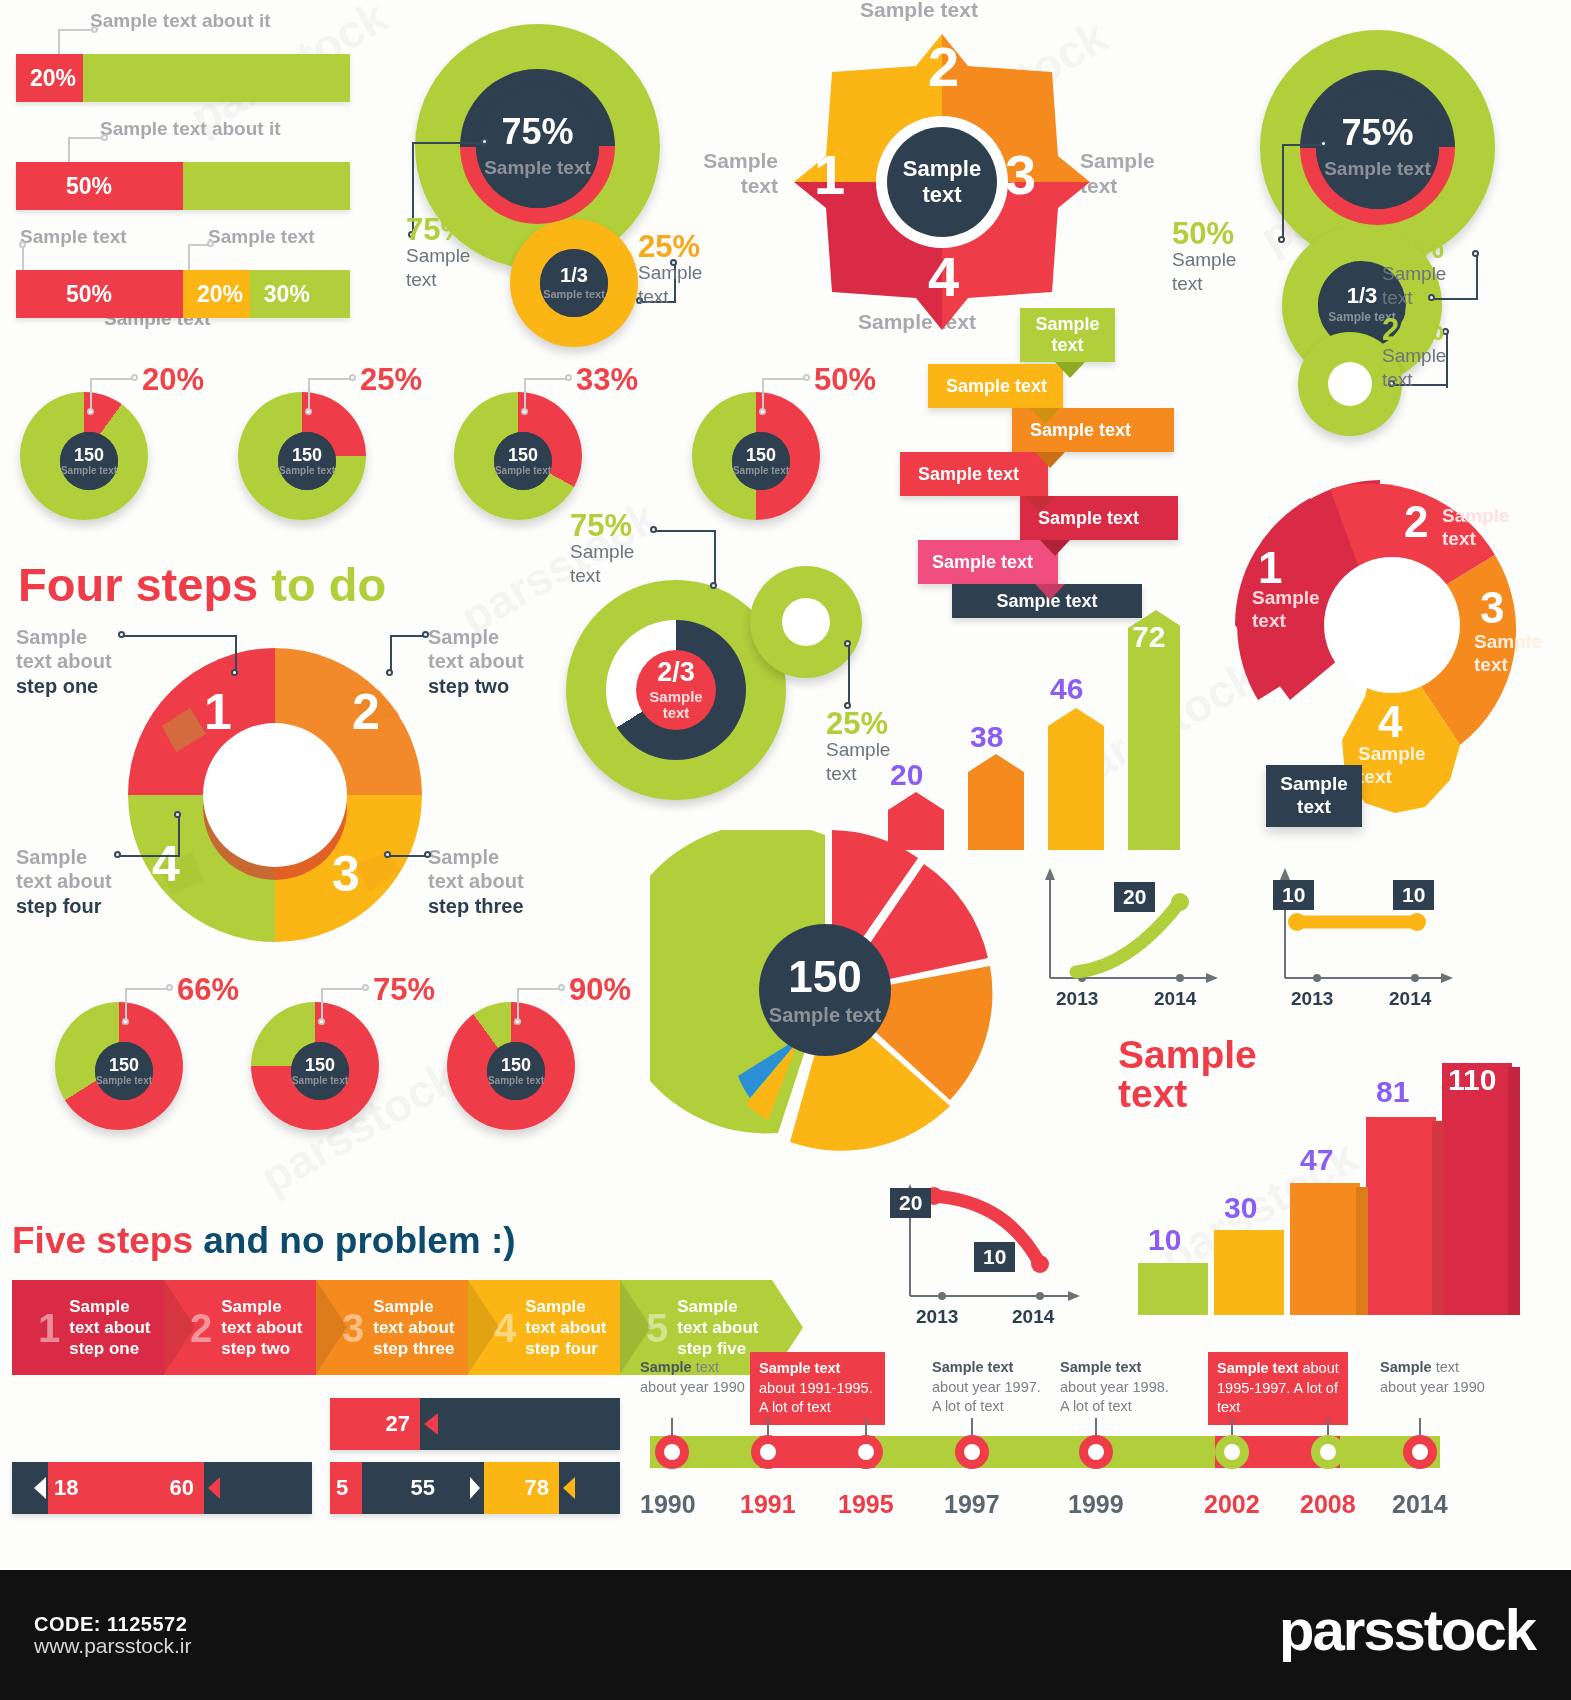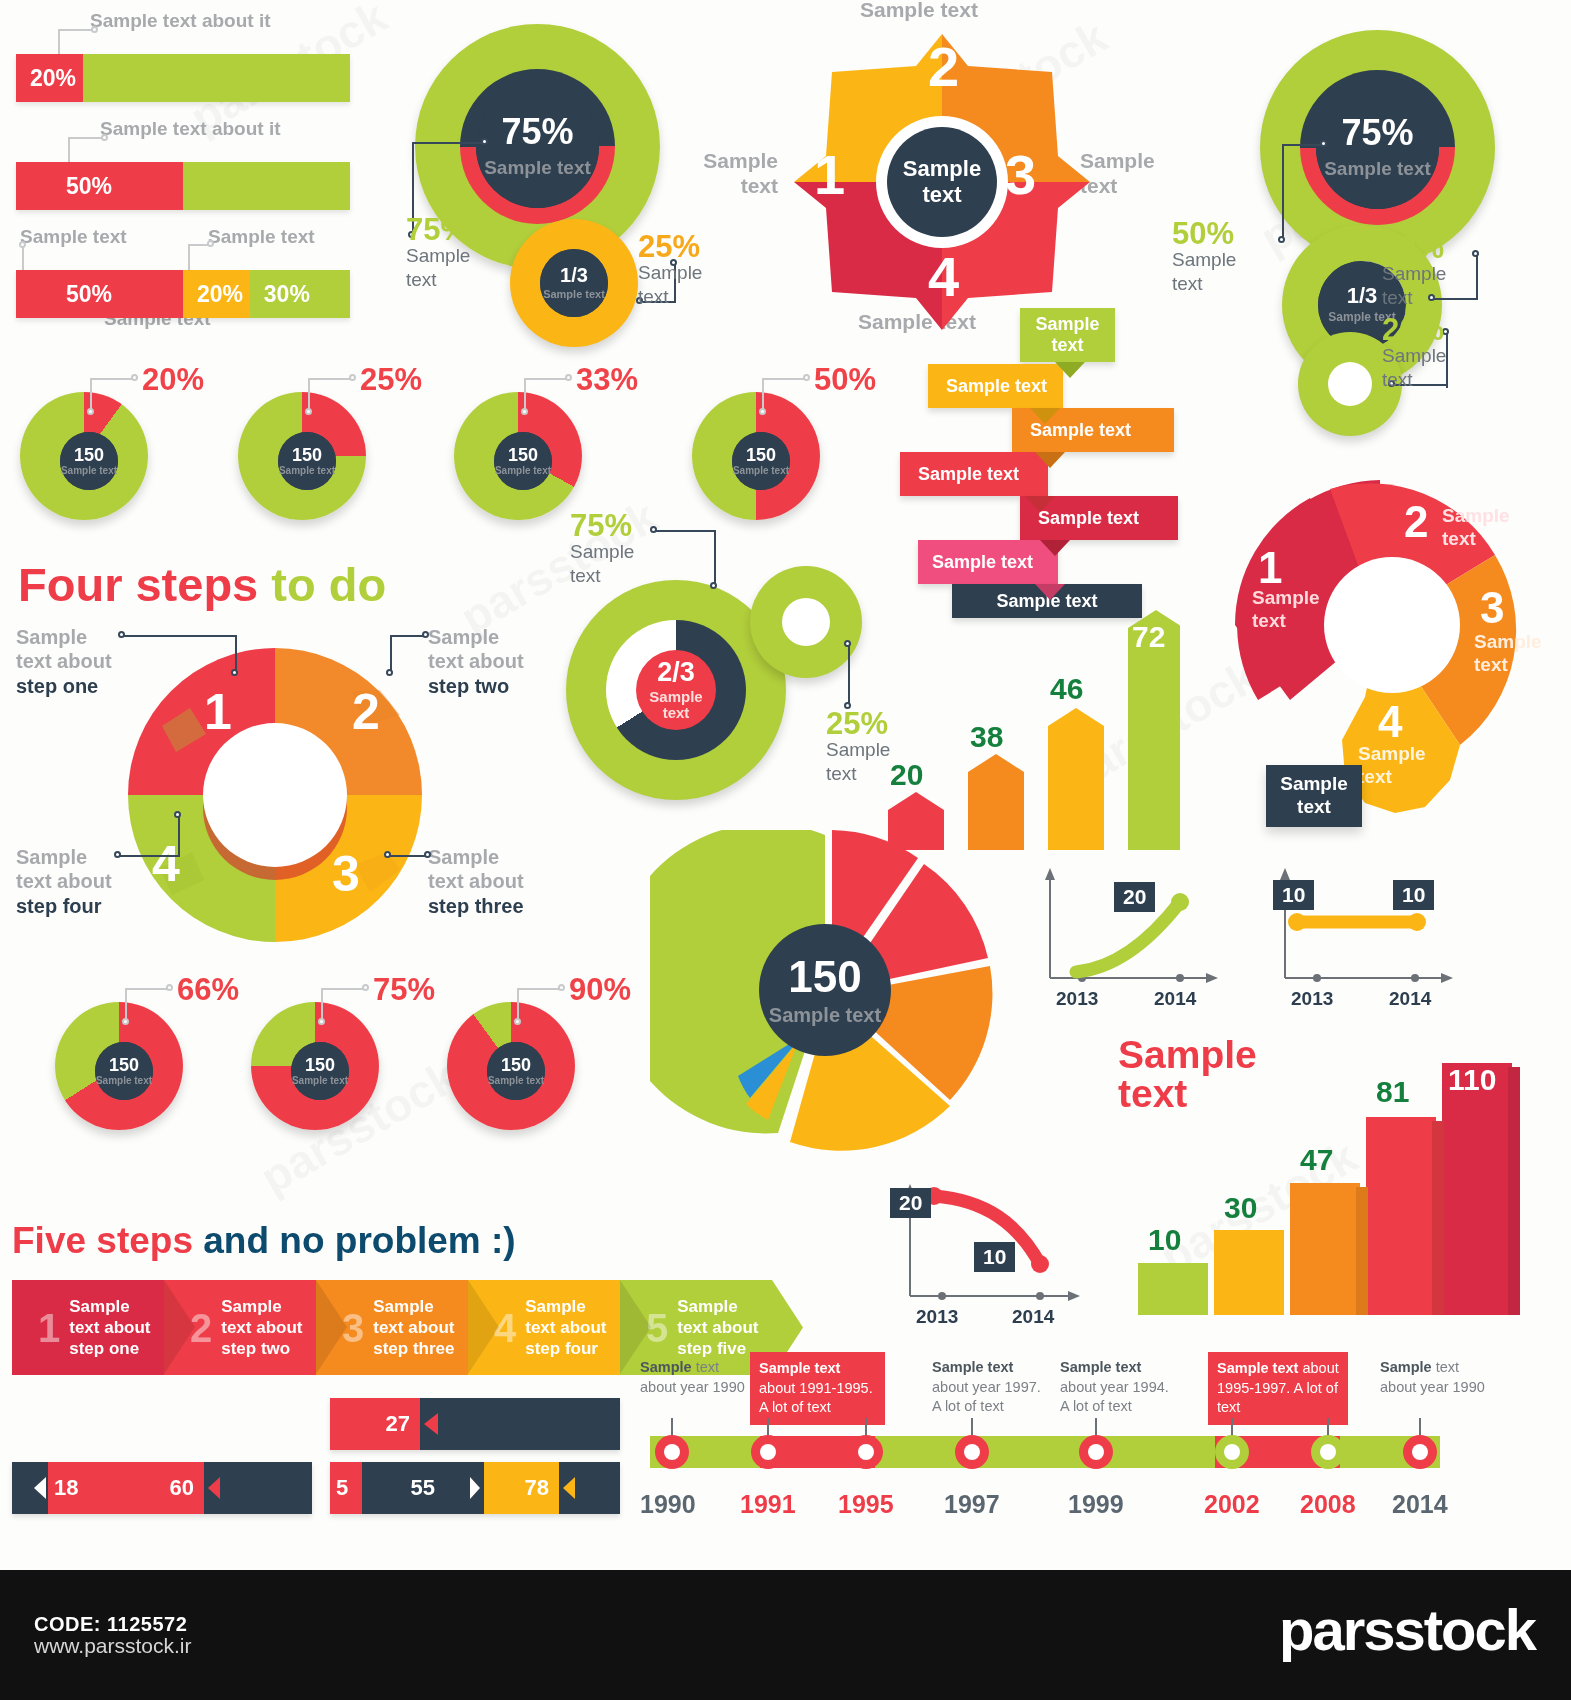--- a/index.html
+++ b/index.html
@@ -82,21 +82,21 @@
   .tl-note b { color:#4c565e; }
   .tl-note.boxed { background:#ee3d48; color:#fff; padding:7px 9px; }
   .tl-note.boxed b { color:#fff; }
   .tl-year { position:absolute; font-size:25px; font-weight:bold; }
 
   
   .ribbon { position:absolute; display:flex; align-items:center;
             color:#fff; font-weight:bold; font-size:18px; box-shadow:0 4px 6px rgba(0,0,0,.13); }
 
   
-  .vbar-label { position:absolute; font-size:30px; font-weight:bold; color:#15803d; }
+  .vbar-label { position:absolute; font-size:30px; font-weight:bold; color:#8b5cf6; }
 
   
   .footer { position:absolute; left:0; bottom:0; width:1571px; height:130px; background:#111; }
   .footer .code { position:absolute; left:34px; top:43px; color:#fff;
                   font-size:20px; font-weight:bold; letter-spacing:.5px; }
   .footer .site { position:absolute; left:34px; top:64px; color:#d6d6d6; font-size:21px; }
   .footer .brand { position:absolute; right:36px; top:26px; color:#fff;
                    font-size:58px; font-weight:bold; letter-spacing:-2px; }
 
   .wm { position:absolute; color:rgba(0,0,0,.035); font-size:46px; font-weight:bold;
@@ -801,21 +801,21 @@
     <div class="tl-note boxed" style="left:130px; top:34px; width:135px;">
       <b>Sample text</b>
       <span>about 1991-1995. A lot of text</span>
     </div>
     <div class="tl-note" style="left:312px; top:40px; width:115px;">
       <b>Sample text</b>
       <span>about year 1997. A lot of text</span>
     </div>
     <div class="tl-note" style="left:440px; top:40px; width:115px;">
       <b>Sample text</b>
-      <span>about year 1994. A lot of text</span>
+      <span>about year 1998. A lot of text</span>
     </div>
     <div class="tl-note boxed" style="left:588px; top:34px; width:140px;">
       <b>Sample text</b>
       <span>about 1995-1997. A lot of text</span>
     </div>
     <div class="tl-note" style="left:760px; top:40px; width:110px;">
       <b>Sample</b>
       <span>text about year 1990</span>
     </div>
 

